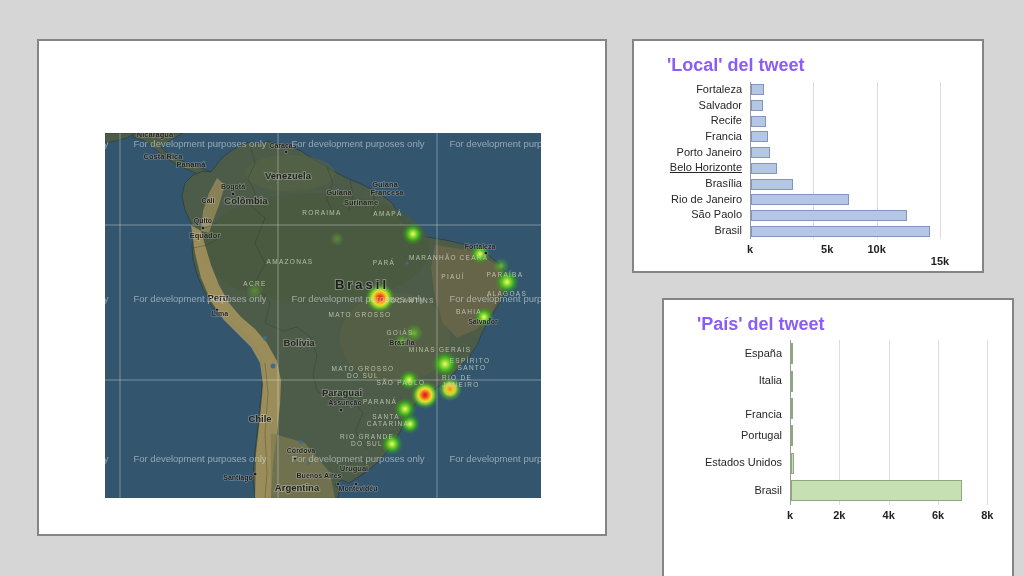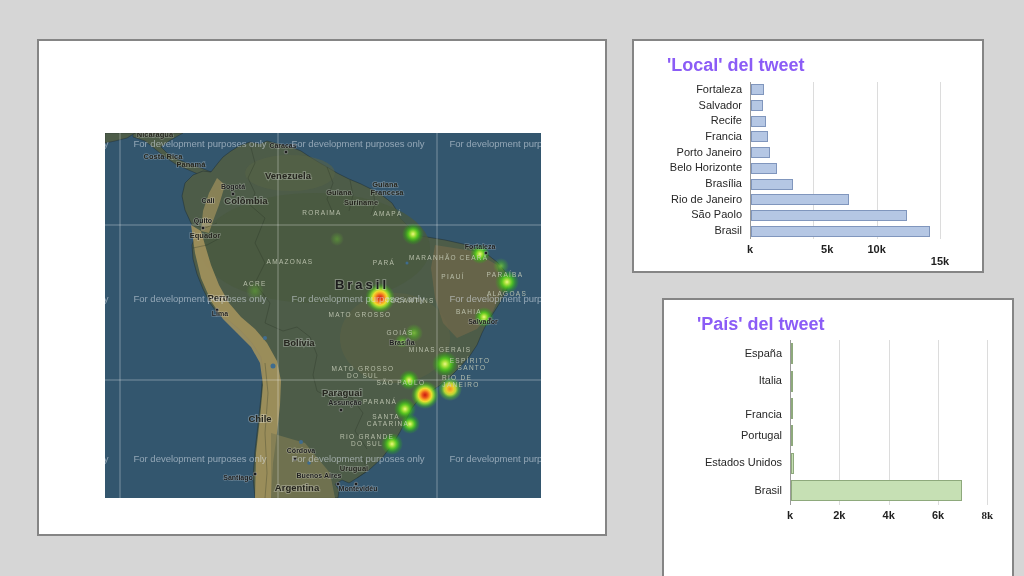--- a/index.html
+++ b/index.html
@@ -259,21 +259,21 @@
       <div class="cat-label" style="left: 0px; width: 108px; top: 41.85px;">Fortaleza</div>
       <div class="bar" style="left: 117px; top: 43.35px; width: 12.67px; height: 11px; background: rgb(181, 199, 228); border: 1px solid rgb(128, 150, 189);"></div>
       <div class="cat-label" style="left: 0px; width: 108px; top: 57.55px;">Salvador</div>
       <div class="bar" style="left: 117px; top: 59.05px; width: 12.0365px; height: 11px; background: rgb(181, 199, 228); border: 1px solid rgb(128, 150, 189);"></div>
       <div class="cat-label" style="left: 0px; width: 108px; top: 73.25px;">Recife</div>
       <div class="bar" style="left: 117px; top: 74.75px; width: 15.204px; height: 11px; background: rgb(181, 199, 228); border: 1px solid rgb(128, 150, 189);"></div>
       <div class="cat-label" style="left: 0px; width: 108px; top: 88.95px;">Francia</div>
       <div class="bar" style="left: 117px; top: 90.45px; width: 17.1045px; height: 11px; background: rgb(181, 199, 228); border: 1px solid rgb(128, 150, 189);"></div>
       <div class="cat-label" style="left: 0px; width: 108px; top: 104.65px;">Porto Janeiro</div>
       <div class="bar" style="left: 117px; top: 106.15px; width: 19.005px; height: 11px; background: rgb(181, 199, 228); border: 1px solid rgb(128, 150, 189);"></div>
-      <div class="cat-label" style="left: 0px; width: 108px; top: 120.35px;">Belo Horizonte</div>
+      <div class="cat-label" style="left: 0px; width: 108px; top: 120.35px; text-decoration: underline;">Belo Horizonte</div>
       <div class="bar" style="left: 117px; top: 121.85px; width: 25.9735px; height: 11px; background: rgb(181, 199, 228); border: 1px solid rgb(128, 150, 189);"></div>
       <div class="cat-label" style="left: 0px; width: 108px; top: 136.05px;">Brasília</div>
       <div class="bar" style="left: 117px; top: 137.55px; width: 41.811px; height: 11px; background: rgb(181, 199, 228); border: 1px solid rgb(128, 150, 189);"></div>
       <div class="cat-label" style="left: 0px; width: 108px; top: 151.75px;">Rio de Janeiro</div>
       <div class="bar" style="left: 117px; top: 153.25px; width: 97.559px; height: 11px; background: rgb(181, 199, 228); border: 1px solid rgb(128, 150, 189);"></div>
       <div class="cat-label" style="left: 0px; width: 108px; top: 167.45px;">São Paolo</div>
       <div class="bar" style="left: 117px; top: 168.95px; width: 156.475px; height: 11px; background: rgb(181, 199, 228); border: 1px solid rgb(128, 150, 189);"></div>
       <div class="cat-label" style="left: 0px; width: 108px; top: 183.15px;">Brasil</div>
       <div class="bar" style="left: 117px; top: 184.65px; width: 179.28px; height: 11px; background: rgb(181, 199, 228); border: 1px solid rgb(128, 150, 189);"></div>
     </div>
@@ -284,21 +284,21 @@
   <div class="chart-area">
       <div class="axisline" style="left: 126px; top: 40px; height: 165px;"></div>
       <div class="tick-label" style="left: 106px; top: 209px;">k</div>
       <div class="gridline" style="left: 175.34px; top: 40px; height: 165px;"></div>
       <div class="tick-label" style="left: 155.34px; top: 209px;">2k</div>
       <div class="gridline" style="left: 224.68px; top: 40px; height: 165px;"></div>
       <div class="tick-label" style="left: 204.68px; top: 209px;">4k</div>
       <div class="gridline" style="left: 274.02px; top: 40px; height: 165px;"></div>
       <div class="tick-label" style="left: 254.02px; top: 209px;">6k</div>
       <div class="gridline" style="left: 323.36px; top: 40px; height: 165px;"></div>
-      <div class="tick-label" style="left: 303.36px; top: 209px; font-family: Liberation Serif, serif;">8k</div>
+      <div class="tick-label" style="left: 303.36px; top: 209px;">8k</div>
       <div class="cat-label" style="left: 0px; width: 118px; top: 46.7px;">España</div>
       <div class="bar" style="left: 127px; top: 43.2px; width: 1.2px; height: 21px; background: rgb(198, 224, 180); border: 1px solid rgb(142, 169, 124);"></div>
       <div class="cat-label" style="left: 0px; width: 118px; top: 74.1px;">Italia</div>
       <div class="bar" style="left: 127px; top: 70.6px; width: 1.2px; height: 21px; background: rgb(198, 224, 180); border: 1px solid rgb(142, 169, 124);"></div>
       <div class="cat-label" style="left: 0px; width: 118px; top: 101.5px; margin-top: 6px;">Francia</div>
       <div class="bar" style="left: 127px; top: 98px; width: 1.2px; height: 21px; background: rgb(198, 224, 180); border: 1px solid rgb(142, 169, 124);"></div>
       <div class="cat-label" style="left: 0px; width: 118px; top: 128.9px;">Portugal</div>
       <div class="bar" style="left: 127px; top: 125.4px; width: 1.9736px; height: 21px; background: rgb(198, 224, 180); border: 1px solid rgb(142, 169, 124);"></div>
       <div class="cat-label" style="left: 0px; width: 118px; top: 156.3px;">Estados Unidos</div>
       <div class="bar" style="left: 127px; top: 152.8px; width: 2.7137px; height: 21px; background: rgb(198, 224, 180); border: 1px solid rgb(142, 169, 124);"></div>

